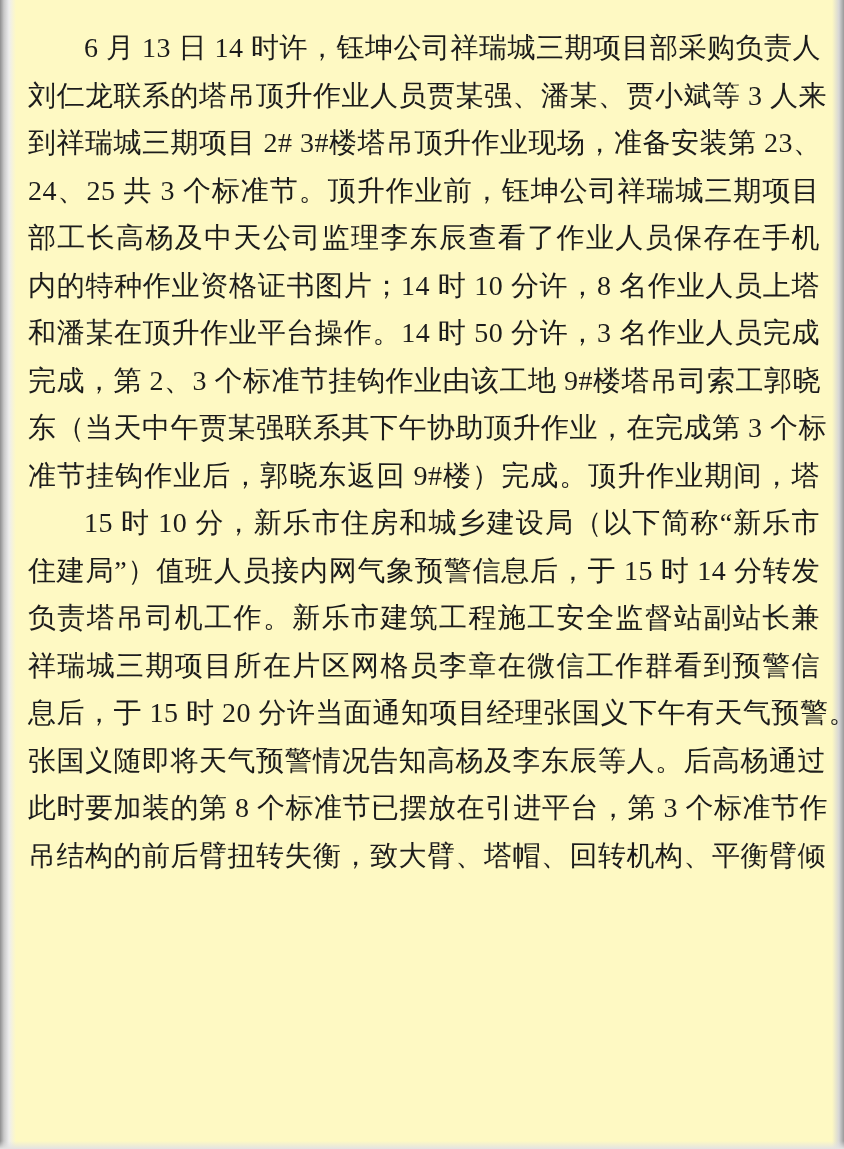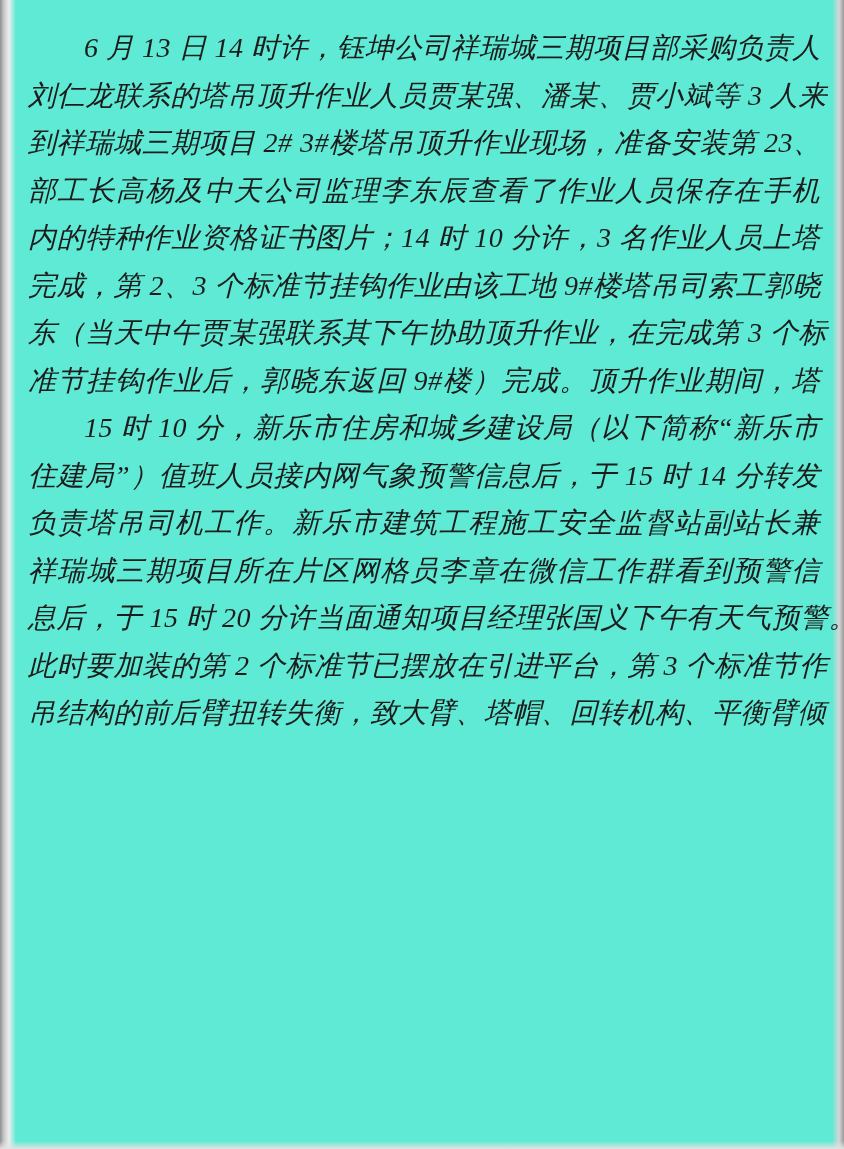--- a/index.html
+++ b/index.html
@@ -4,24 +4,23 @@
 <style>
   html, body {
     margin: 0;
     padding: 0;
     background: #ffffff;
   }
   .page {
     position: relative;
     width: 844px;
     height: 1149px;
-    background: #5eead4;
+    background: #fef9c3;
     overflow: hidden;
     font-family: "Liberation Serif", "DejaVu Serif", serif;
-    font-style: italic;
   }
   
   .edge-left {
     position: absolute;
     left: 0; top: 0; bottom: 0;
     width: 16px;
     background: linear-gradient(to right, #8f8f8f 0px, #c9c9c9 4px, #eeeeee 9px, rgba(255,255,255,0) 16px);
     pointer-events: none;
   }
   .edge-right {
@@ -67,26 +66,29 @@
 
 <div class="page">
   <div class="edge-left"></div>
   <div class="edge-right"></div>
   <div class="edge-bottom"></div>
 
   <div class="text-body">
     <div class="line indent">6 月 13 日 14 时许，钰坤公司祥瑞城三期项目部采购负责人</div>
     <div class="line">刘仁龙联系的塔吊顶升作业人员贾某强、潘某、贾小斌等 3 人来</div>
     <div class="line">到祥瑞城三期项目 2# 3#楼塔吊顶升作业现场，准备安装第 23、</div>
+    <div class="line">24、25 共 3 个标准节。顶升作业前，钰坤公司祥瑞城三期项目</div>
     <div class="line">部工长高杨及中天公司监理李东辰查看了作业人员保存在手机</div>
-    <div class="line">内的特种作业资格证书图片；14 时 10 分许，3 名作业人员上塔</div>
+    <div class="line">内的特种作业资格证书图片；14 时 10 分许，8 名作业人员上塔</div>
+    <div class="line">和潘某在顶升作业平台操作。14 时 50 分许，3 名作业人员完成</div>
     <div class="line">完成，第 2、3 个标准节挂钩作业由该工地 9#楼塔吊司索工郭晓</div>
     <div class="line">东（当天中午贾某强联系其下午协助顶升作业，在完成第 3 个标</div>
     <div class="line">准节挂钩作业后，郭晓东返回 9#楼）完成。顶升作业期间，塔</div>
     <div class="line indent">15 时 10 分，新乐市住房和城乡建设局（以下简称“新乐市</div>
     <div class="line">住建局”）值班人员接内网气象预警信息后，于 15 时 14 分转发</div>
     <div class="line">负责塔吊司机工作。新乐市建筑工程施工安全监督站副站长兼</div>
     <div class="line">祥瑞城三期项目所在片区网格员李章在微信工作群看到预警信</div>
     <div class="line">息后，于 15 时 20 分许当面通知项目经理张国义下午有天气预警。</div>
-    <div class="line">此时要加装的第 2 个标准节已摆放在引进平台，第 3 个标准节作</div>
+    <div class="line">张国义随即将天气预警情况告知高杨及李东辰等人。后高杨通过</div>
+    <div class="line">此时要加装的第 8 个标准节已摆放在引进平台，第 3 个标准节作</div>
     <div class="line">吊结构的前后臂扭转失衡，致大臂、塔帽、回转机构、平衡臂倾</div>
   </div>
 </div>
 
 </body></html>

